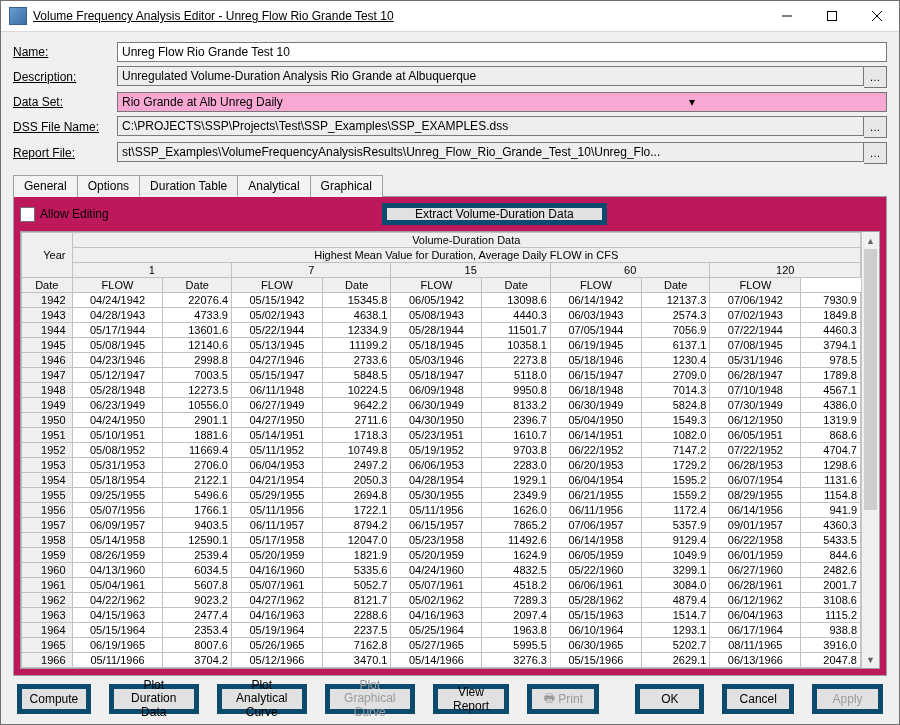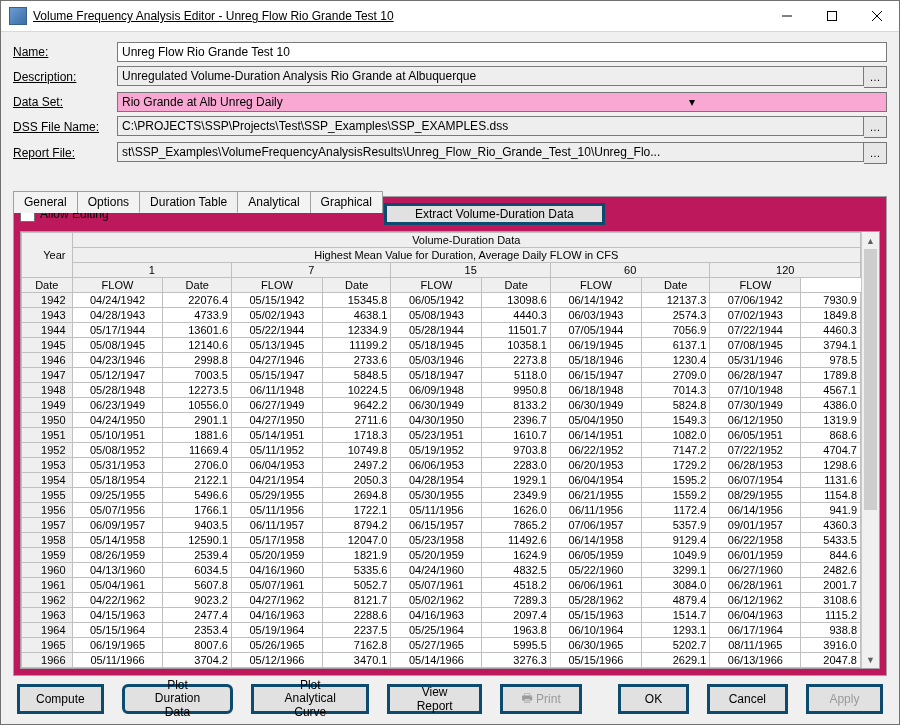--- a/index.html
+++ b/index.html
@@ -14,27 +14,27 @@
 .form-row label{width:104px;text-decoration:underline;}
 .form-row .field{flex:1;}
 input[type=text],.combo,.ro-field{height:20px;box-sizing:border-box;border:1px solid #7a7a7a;background:#fff;padding:0 4px;font:inherit;width:100%;}
 .combo{display:flex;align-items:center;background:#f9a8d4;border:1px solid #767676;}
 .combo span{flex:1;}
 .combo .arrow{width:16px;text-align:center;}
 .ro-wrap{display:flex;width:100%;}
 .ro-field{flex:1;background:#eee;display:flex;align-items:center;white-space:nowrap;overflow:hidden;}
 .browse{width:22px;height:20px;border:1px solid #767676;border-left:none;background:#e7e7e7;display:flex;align-items:center;justify-content:center;font-size:11px;}
 .tabs{display:flex;margin-top:6px;}
-.tab{padding:3px 10px;border:1px solid #a0a0a0;border-bottom:none;background:#f3f3f3;margin-right:-1px;position:relative;top:17px;}
+.tab{padding:3px 10px;border:1px solid #a0a0a0;border-bottom:none;background:#f3f3f3;margin-right:-1px;position:relative;top:1px;}
 .tab.active{background:#f0f0f0;border-bottom:1px solid #f0f0f0;z-index:2;}
 .tabpanel{border:1px solid #a0a0a0;flex:1;display:flex;flex-direction:column;padding:6px;overflow:hidden;background:#be185d;}
 .panel-top{display:flex;align-items:center;margin-bottom:6px;}
 .checkbox{display:flex;align-items:center;}
 .checkbox .box{width:13px;height:13px;border:1px solid #707070;background:#fff;margin-right:5px;}
-.btn-std{height:22px;padding:0 28px;border:3px solid #0c4a6e;background:#e1e1e1;font:inherit;display:inline-flex;align-items:center;justify-content:center;}
+.btn-std{height:22px;padding:0 28px;border:5px solid #0c4a6e;background:#e1e1e1;font:inherit;display:inline-flex;align-items:center;justify-content:center;}
 .btn-std:disabled,.btn-std.disabled{color:#9a9a9a;}
 .grid-wrap{flex:1;display:flex;border:1px solid #a0a0a0;background:#fff;overflow:hidden;}
 .grid-scroll{flex:1;overflow:hidden;}
 table{border-collapse:collapse;width:100%;font-size:11px;}
 th,td{border:1px solid #c0c0c0;padding:1px 3px;white-space:nowrap;}
 th{background:#efefef;font-weight:normal;text-align:center;}
 td{text-align:right;background:#fff;}
 td.date{text-align:center;}
 th.year, td.year{background:#efefef;text-align:right;padding-right:6px;}
 .vscroll{width:17px;background:#f0f0f0;border-left:1px solid #c8c8c8;display:flex;flex-direction:column;}
@@ -504,22 +504,23 @@
           <div class="track">
               <div class="thumb"></div>
             </div>
           <div class="arr">▼</div>
         </div>
       </div>
     </div>
 
     <div class="footer">
       <button class="btn-std">Compute</button>
-      <button class="btn-std wide" style="white-space:normal;line-height:1.1;border-radius:6px;">Plot Duration Data</button>
+      <button class="btn-std wide" style="white-space:normal;line-height:1.1;">Plot Duration Data</button>
       <button class="btn-std wide" style="white-space:normal;line-height:1.1;">Plot Analytical Curve</button>
+      <button class="btn-std wide disabled" style="white-space:normal;line-height:1.1;">Plot Graphical Curve</button>
       <button class="btn-std">View Report</button>
       <button class="btn-std disabled"><span>🖶</span>&nbsp;<span>Print</span></button>
       <div class="spacer"></div>
       <button class="btn-std">OK</button>
       <button class="btn-std">Cancel</button>
       <button class="btn-std disabled">Apply</button>
     </div>
   </div>
 </div>
 

